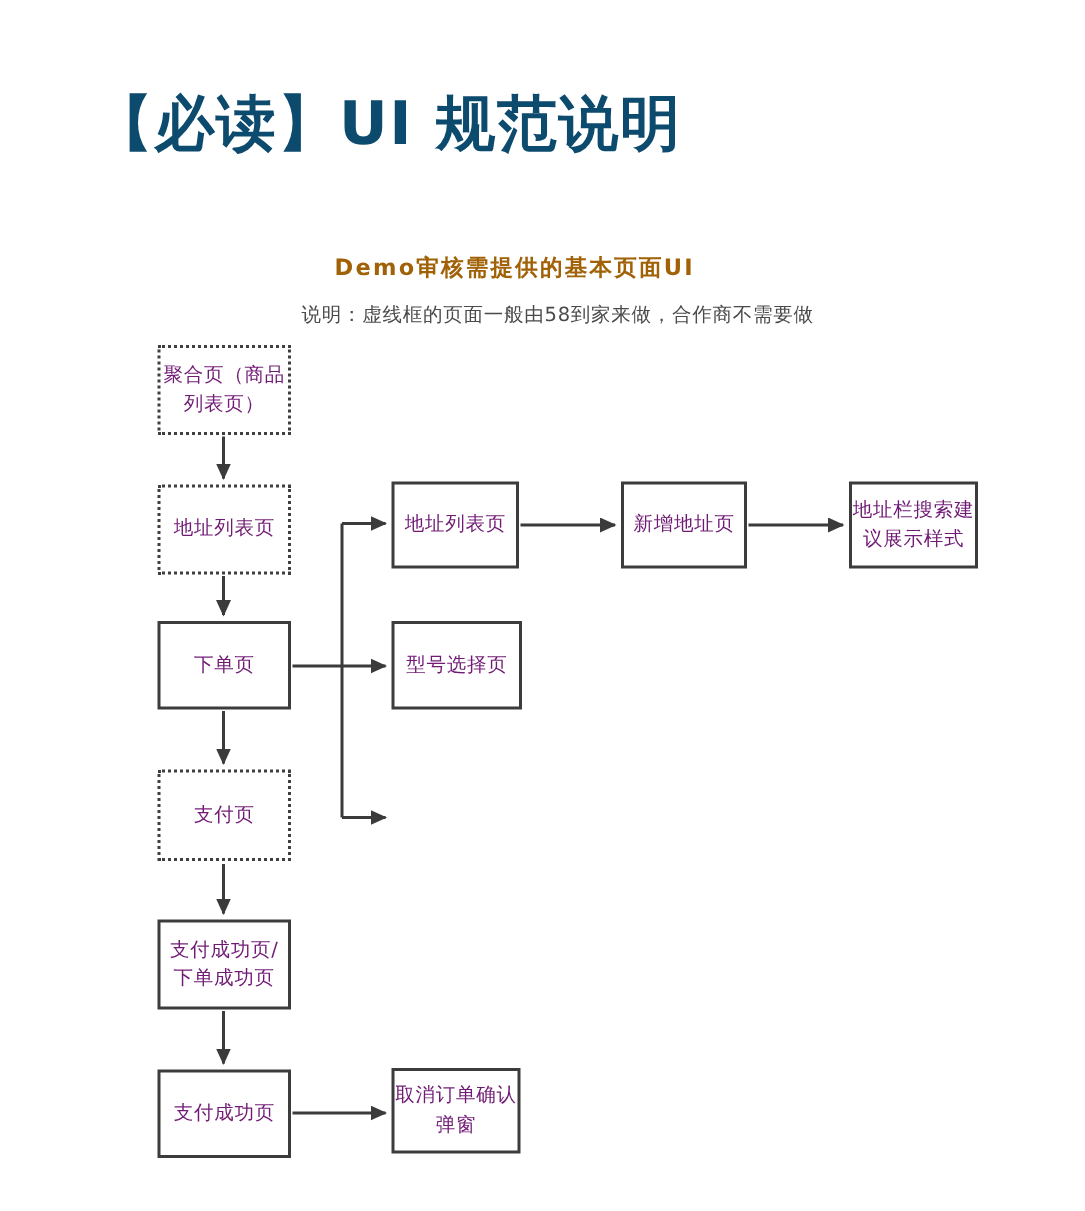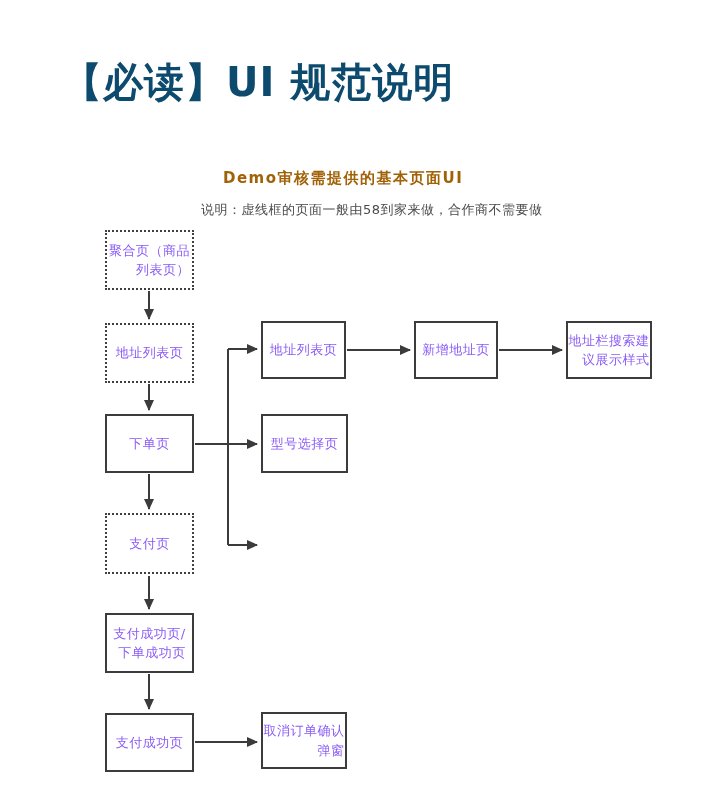--- a/index.html
+++ b/index.html
@@ -20,21 +20,21 @@
   .diagram-note {
     position:absolute; left:185px; top:201px;
     font-size:13px; color:#4a4a4a; letter-spacing:0.5px;
     white-space:nowrap;
     margin-left:16px;
   }
   .connectors { position:absolute; left:0; top:0; pointer-events:none; }
   .node {
     position:absolute; box-sizing:border-box; background:#ffffff;
     display:flex; align-items:center; justify-content:center;
-    text-align:right; font-size:13px; color:#8b5cf6; line-height:1.5;
+    text-align:center; font-size:13px; color:#701a75; line-height:1.5;
     white-space:pre-line; letter-spacing:0.5px;
   }
   .node.solid  { border:2px solid #3c3c3c; }
   .node.dotted { border:2px dotted #3f3f3f; }
 </style>
 </head>
 <body>
 
 <div class="page">
 

